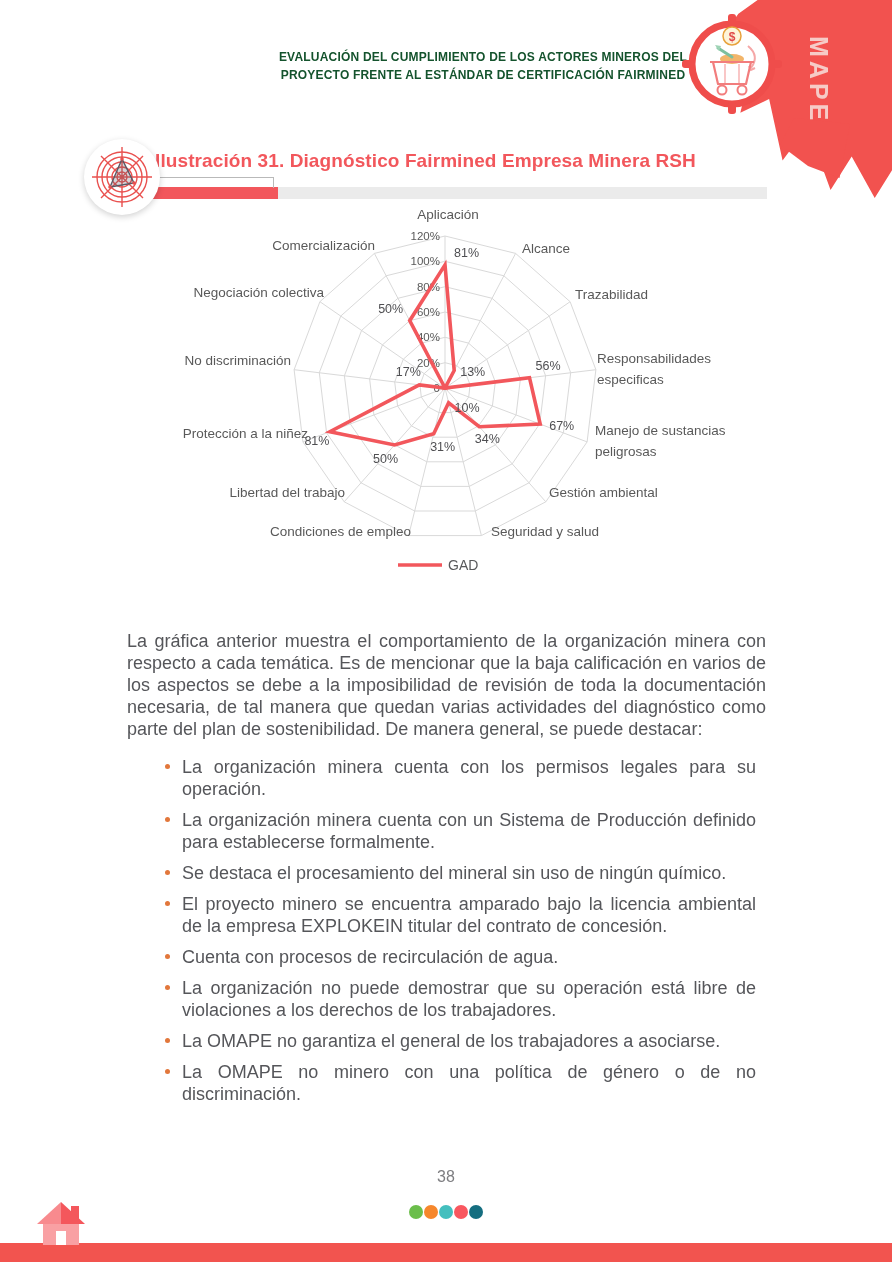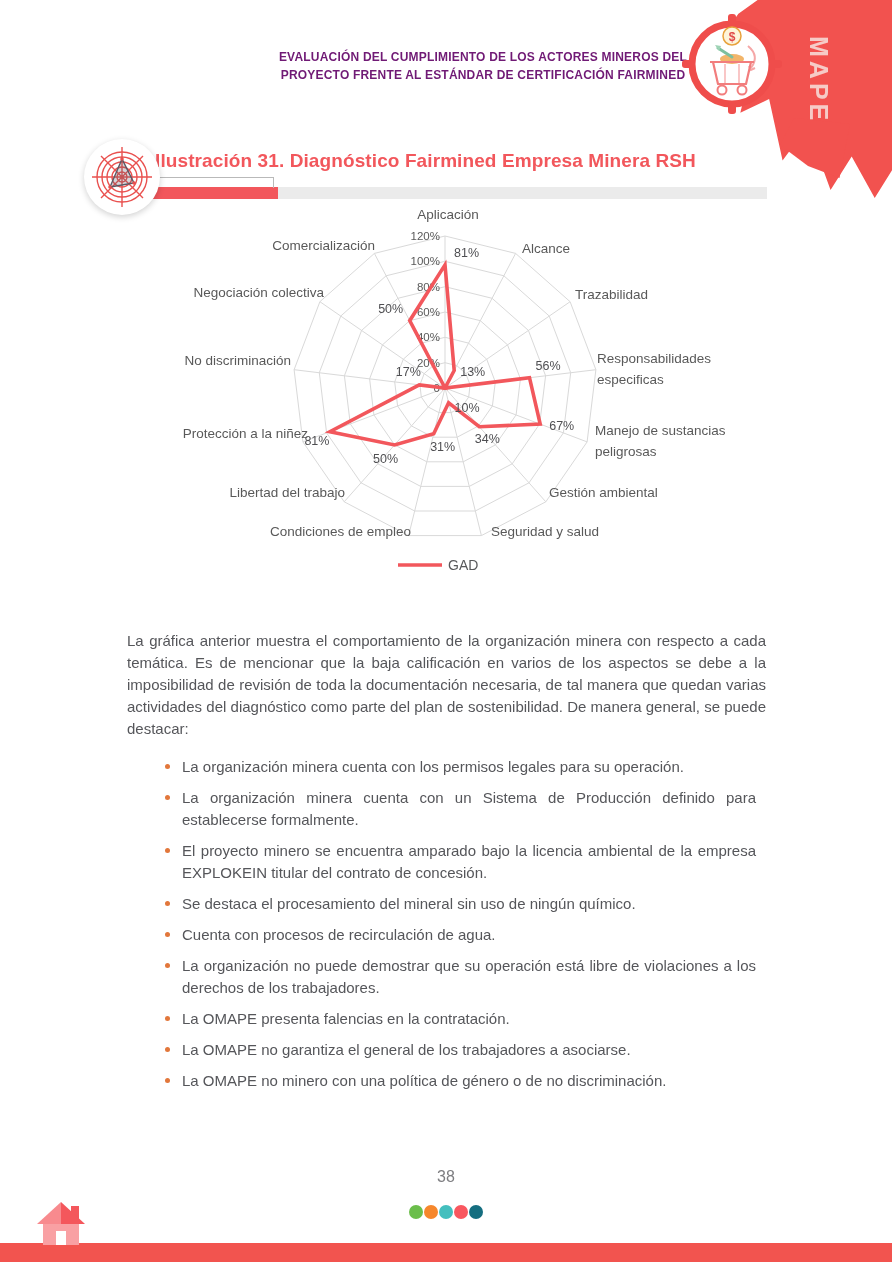--- a/index.html
+++ b/index.html
@@ -1,21 +1,21 @@
 <!DOCTYPE html>
 <html><head>
 <meta charset="utf-8">
 <style>
   html,body{margin:0;padding:0;background:#ffffff;}
   .page{position:relative;width:892px;height:1262px;background:#fff;overflow:hidden;
         font-family:"Liberation Sans",sans-serif;color:#55565a;}
 
   
   .hdr{position:absolute;top:48px;left:273px;width:420px;text-align:center;
-       font-size:12px;font-weight:bold;line-height:18px;color:#701a75;letter-spacing:.2px;}
+       font-size:12px;font-weight:bold;line-height:18px;color:#14532d;letter-spacing:.2px;}
 
   
   .brush{position:absolute;top:0;left:700px;width:192px;height:198px;background:#f2524f;
          clip-path:polygon(30% 0,100% 0,100% 86%,91% 100%,79% 79%,68% 96%,56% 64%,43% 81%,36% 50%,21% 57%,28% 29%,8% 23%,20% 7%);}
   .brush2{position:absolute;top:118px;left:780px;width:70px;height:60px;background:#f2524f;
          clip-path:polygon(20% 0,100% 10%,85% 100%,40% 80%,0 45%);}
   .mape{position:absolute;top:36px;left:804px;writing-mode:vertical-rl;
         font-size:25px;font-weight:bold;letter-spacing:4px;color:#f6cbc7;}
   .logo{position:absolute;top:14px;left:682px;width:100px;height:100px;}
 
@@ -29,21 +29,21 @@
   .figtitle{position:absolute;top:150px;left:155px;font-size:19px;font-weight:bold;color:#f2575c;
             letter-spacing:.1px;z-index:2;white-space:nowrap;}
   .bar-track{position:absolute;top:187px;left:147px;width:620px;height:12px;background:#ebebeb;z-index:0;}
   .bar-fill{position:absolute;top:0;left:0;width:131px;height:12px;background:#f2575c;}
 
   
   .chart{position:absolute;top:205px;left:120px;width:660px;height:385px;}
   .chart text{font-family:"Liberation Sans",sans-serif;}
 
   
-  .bodytxt{position:absolute;top:630px;left:127px;width:639px;font-size:15px;line-height:22px;
+  .bodytxt{position:absolute;top:630px;left:127px;width:639px;font-size:18px;line-height:22px;
            text-align:justify;color:#55565a;}
   .bodytxt p{margin:0 0 16px 0;}
   ul.blist{list-style:none;margin:10px;padding:0 0 0 28px;}
   ul.blist li{position:relative;margin:0 0 9px 0;padding-left:17px;}
   ul.blist .blt{position:absolute;left:0;top:8px;width:5px;height:5px;border-radius:50%;background:#e2773b;}
 
   
   .pagenum{position:absolute;top:1168px;left:0;width:892px;text-align:center;font-size:16px;color:#7d7d80;}
   .dots{position:absolute;top:1205px;left:0;width:892px;display:flex;justify-content:center;gap:1px;}
   .dots span{width:14px;height:14px;border-radius:50%;display:inline-block;}
@@ -166,25 +166,24 @@
         <line x1="278" y1="360" x2="322" y2="360" stroke="#f2575c" stroke-width="3.6"></line>
         <text x="328" y="365" text-anchor="start" font-size="14" fill="#58595b">GAD</text>
       </svg>
   </div>
 
   <div class="bodytxt">
     <p>La gráfica anterior muestra el comportamiento de la organización minera con respecto a cada temática. Es de mencionar que la baja calificación en varios de los aspectos se debe a la imposibilidad de revisión de toda la documentación necesaria, de tal manera que quedan varias actividades del diagnóstico como parte del plan de sostenibilidad. De manera general, se puede destacar:</p>
     <ul class="blist" id="bullets">
         <li><span class="blt"></span><span>La organización minera cuenta con los permisos legales para su operación.</span></li>
         <li><span class="blt"></span><span>La organización minera cuenta con un Sistema de Producción definido para establecerse formalmente.</span></li>
+        <li><span class="blt"></span><span>Se destaca el procesamiento del mineral sin uso de ningún químico.</span></li>
         <li><span class="blt"></span><span>El proyecto minero se encuentra amparado bajo la licencia ambiental de la empresa EXPLOKEIN titular del contrato de concesión.</span></li>
-        <li><span class="blt"></span><span>Se destaca el procesamiento del mineral sin uso de ningún químico.</span></li>
         <li><span class="blt"></span><span>Cuenta con procesos de recirculación de agua.</span></li>
         <li><span class="blt"></span><span>La organización no puede demostrar que su operación está libre de violaciones a los derechos de los trabajadores.</span></li>
-        <li><span class="blt"></span><span>La OMAPE presenta falencias en la contratación.</span></li>
         <li><span class="blt"></span><span>La OMAPE no garantiza el general de los trabajadores a asociarse.</span></li>
         <li><span class="blt"></span><span>La OMAPE no minero con una política de género o de no discriminación.</span></li>
       </ul>
   </div>
 
   <div class="pagenum">38</div>
   <div class="dots" id="dots">
       <span style="background: rgb(107, 190, 75);"></span>
       <span style="background: rgb(246, 135, 44);"></span>
       <span style="background: rgb(68, 191, 190);"></span>

